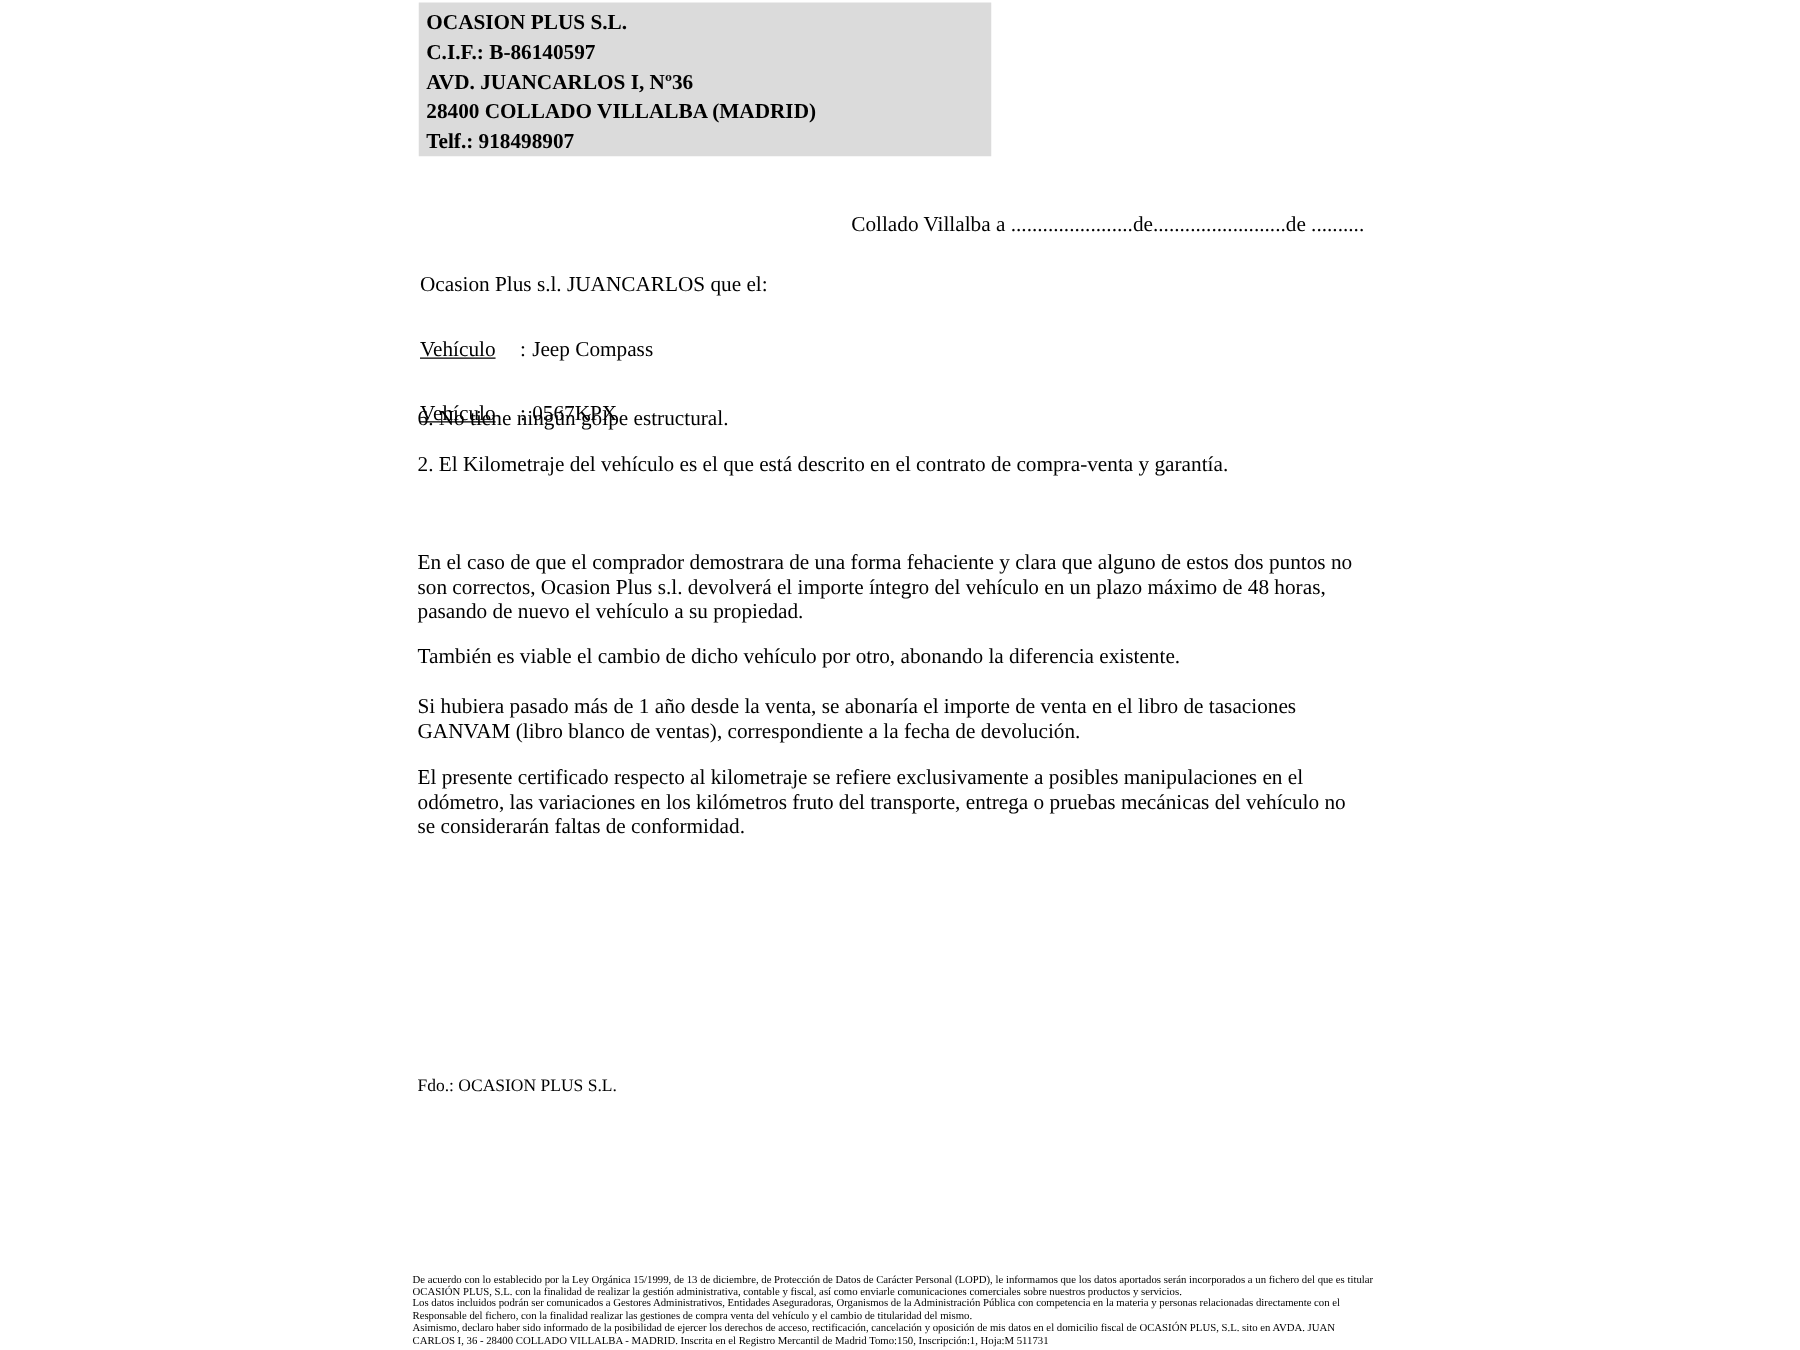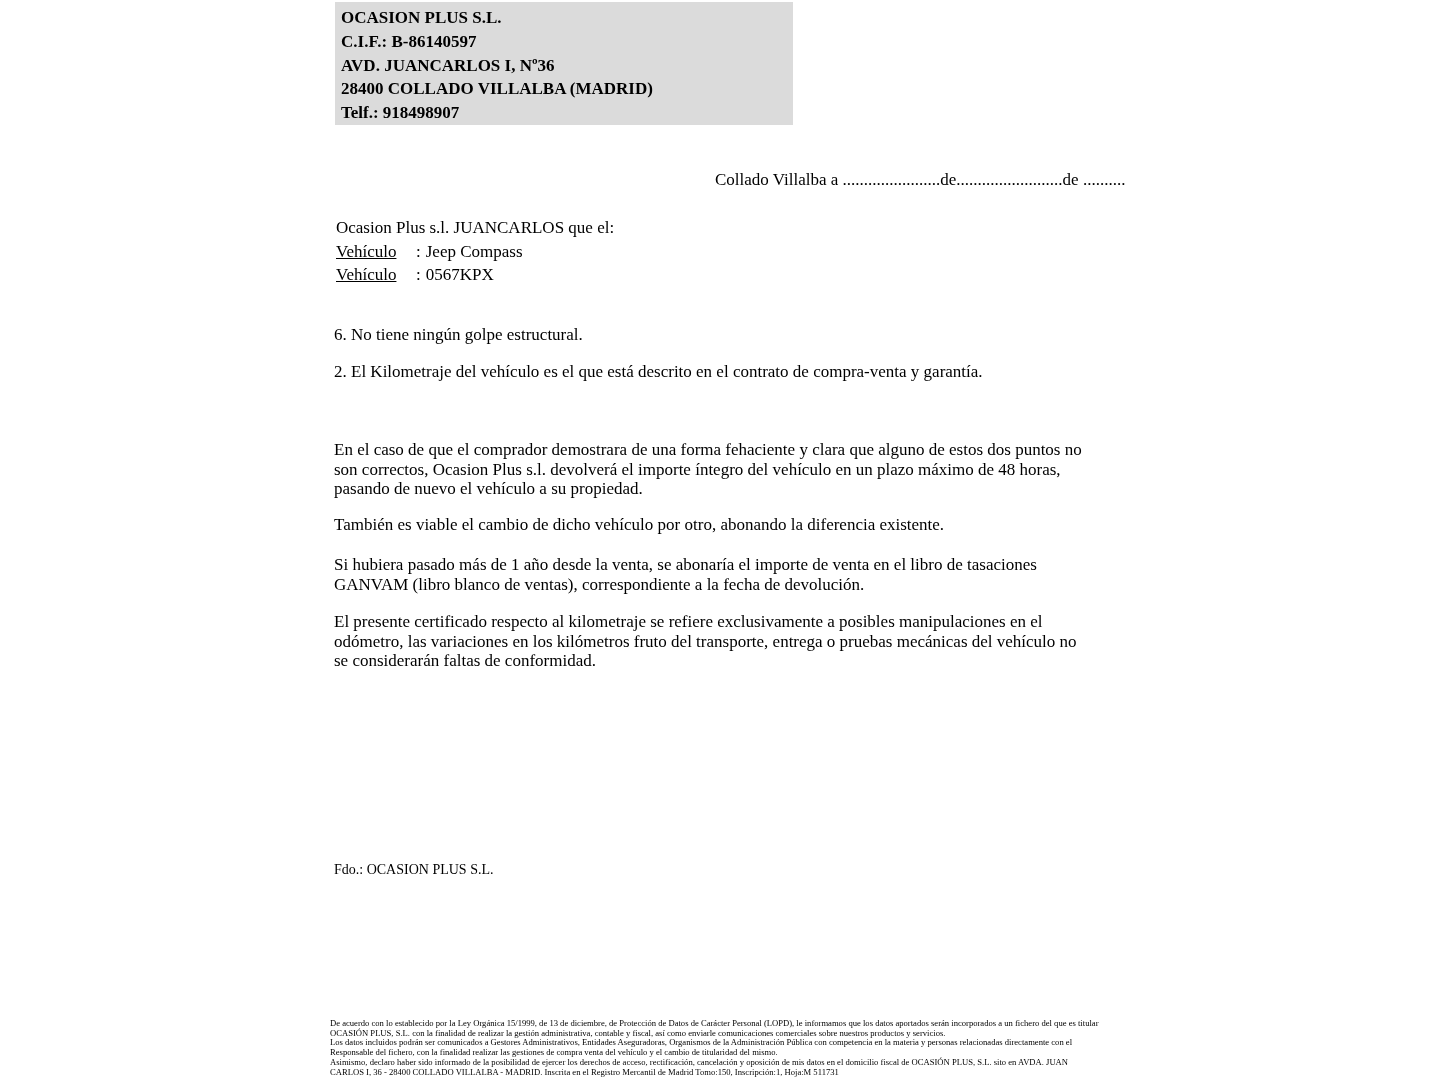--- a/index.html
+++ b/index.html
@@ -35,37 +35,37 @@
     white-space: nowrap;
   }
 
   
   .date-line {
     position: absolute;
     left: 681px;
     top: 170px;
     font-size: 17px;
     white-space: nowrap;
-    margin-left: 34px;
   }
 
   
   .cert-block {
     position: absolute;
     left: 336px;
     top: 216px;
     font-size: 17px;
     line-height: 23.6px;
   }
   .cert-intro { white-space: nowrap; }
   .cert-row { white-space: nowrap; }
   .cert-label {
     display: inline-block;
     width: 80px;
     text-decoration: underline;
+    margin-top: 28px;
   }
   .cert-sep {
     display: inline-block;
     margin-right: 5px;
   }
 
   
   .body-text {
     position: absolute;
     left: 334px;

